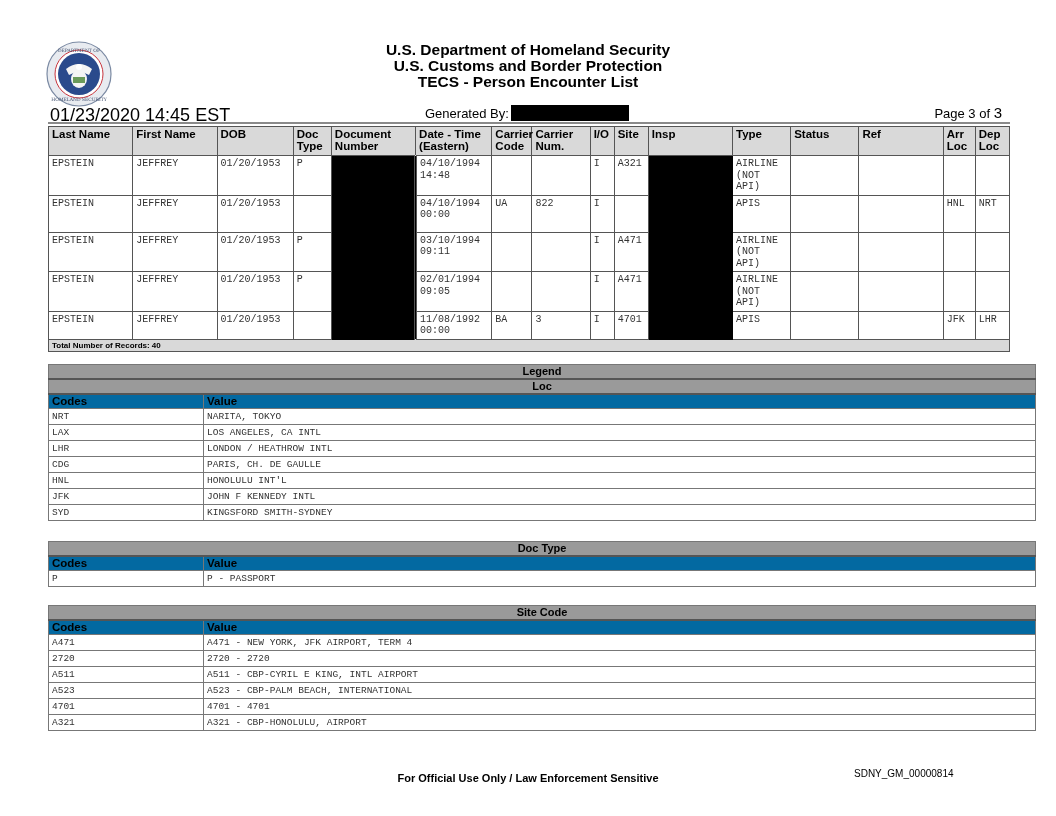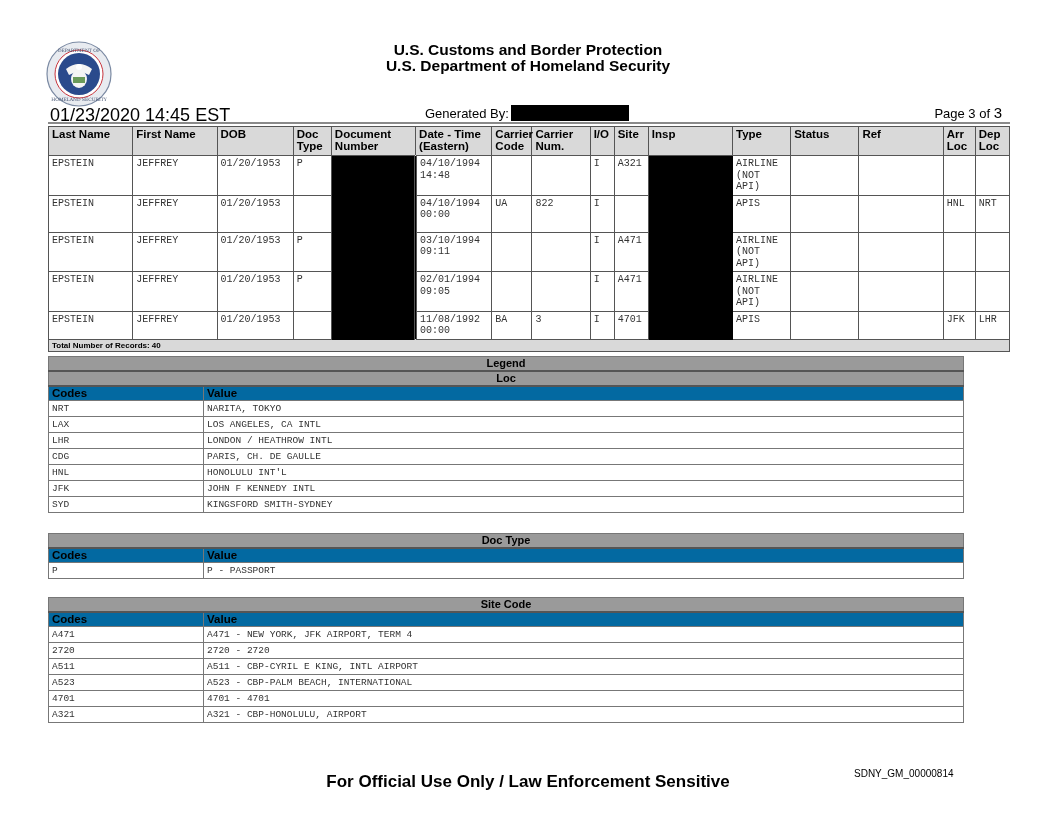--- a/index.html
+++ b/index.html
@@ -20,48 +20,49 @@
   table { border-collapse: collapse; }
 
   .enc { position: absolute; left: 48px; top: 126px; width: 962px; border: 1px solid #555; table-layout: fixed; }
   .enc th { background: #d9d9d9; font-family: "Liberation Sans", sans-serif; font-size: 11.5px; font-weight: bold; text-align: left; vertical-align: top; padding: 1px 3px; line-height: 12px; border: 1px solid #555; height: 26px; }
   .enc td { font-family: "Liberation Mono", monospace; font-size: 10px; color: #333; vertical-align: top; padding: 2px 3px; line-height: 11.5px; border: 1px solid #555; height: 32px; white-space: pre-line; }
   .enc td.redacted { background: #000; border-color: #000; }
   .enc tr.last td { height: 22px; }
   .enc td.sep { border-left: 3px double #555; }
   .enc .total td { background: #d9d9d9; font-family: "Liberation Sans", sans-serif; font-size: 8px; font-weight: bold; color: #000; height: 9px; padding: 1px 3px; line-height: 9px; }
 
-  .legend { position: absolute; left: 48px; width: 916px; border: 1px solid #666; table-layout: fixed; }
+  .legend { position: absolute; left: 48px; width: 988px; border: 1px solid #666; table-layout: fixed; margin-top: 8px; }
   .legend td, .legend th { border: 1px solid #777; }
   .legend .band { background: #9a9a9a; font-family: "Liberation Sans", sans-serif; font-weight: bold; font-size: 11px; text-align: center; height: 13px; padding: 0; line-height: 13px; border-bottom: 2px solid #555; }
   .legend .colhdr th { background: #0369a1; font-family: "Liberation Sans", sans-serif; font-weight: bold; font-size: 11.5px; text-align: left; padding: 0 3px; height: 13px; line-height: 13px; }
   .legend td.code, .legend td.val { font-family: "Liberation Mono", monospace; font-size: 9.5px; color: #333; padding: 1px 3px; height: 13px; line-height: 13px; background: #fff; }
   .legend .c1 { width: 155px; }
 
-  .footer-fouo { position: absolute; left: 0; width: 1056px; top: 772px; text-align: center; font-family: "Liberation Sans", sans-serif; font-weight: bold; font-size: 17px; }
+  .footer-fouo { position: absolute; left: 0; width: 1056px; top: 772px; text-align: center; font-family: "Liberation Sans", sans-serif; font-weight: bold; font-size: 11px; }
   .footer-bates { position: absolute; left: 854px; top: 768px; font-family: "Liberation Sans", sans-serif; font-size: 10px; }
 </style>
 </head>
 <body>
 
 <svg class="seal" viewBox="0 0 66 66">
   <circle cx="33" cy="33" r="32" fill="#e8ebf0" stroke="#7b8aa3" stroke-width="1.2"></circle>
   <circle cx="33" cy="33" r="24" fill="#ffffff" stroke="#c8343c" stroke-width="1"></circle>
   <circle cx="33" cy="33" r="21" fill="#2a4a8c"></circle>
   <path d="M20 28 Q33 18 46 28 L43 34 Q33 28 23 34 Z" fill="#f4f4f4"></path>
   <ellipse cx="33" cy="38" rx="8" ry="9" fill="#f4f4f4"></ellipse>
   <rect x="27" y="36" width="12" height="6" fill="#6a9a5a"></rect>
   <circle cx="33" cy="26" r="3" fill="#ffffff"></circle>
   <text x="33" y="11" text-anchor="middle" font-size="4.5" fill="#3a4a6a" font-family="DejaVu Serif, serif">DEPARTMENT OF</text>
   <text x="33" y="60" text-anchor="middle" font-size="4.5" fill="#3a4a6a" font-family="DejaVu Serif, serif">HOMELAND SECURITY</text>
 </svg>
 
 <div class="titles">
+  <div>U.S. Department of Homeland Security</div>
   <div>U.S. Customs and Border Protection</div>
-  <div>U.S. Department of Homeland Security</div>
+  <div>TECS - Person Encounter List</div>
 </div>
 
 <div class="meta-row">
   <span class="meta-date">01/23/2020 14:45 EST</span>
   <span class="meta-gen"><span>Generated By:</span><span class="redact"></span></span>
   <span class="meta-page"><span>Page 3 of</span> <span class="pg-total">3</span></span>
 </div>
 
 <table class="enc">
   <colgroup>

